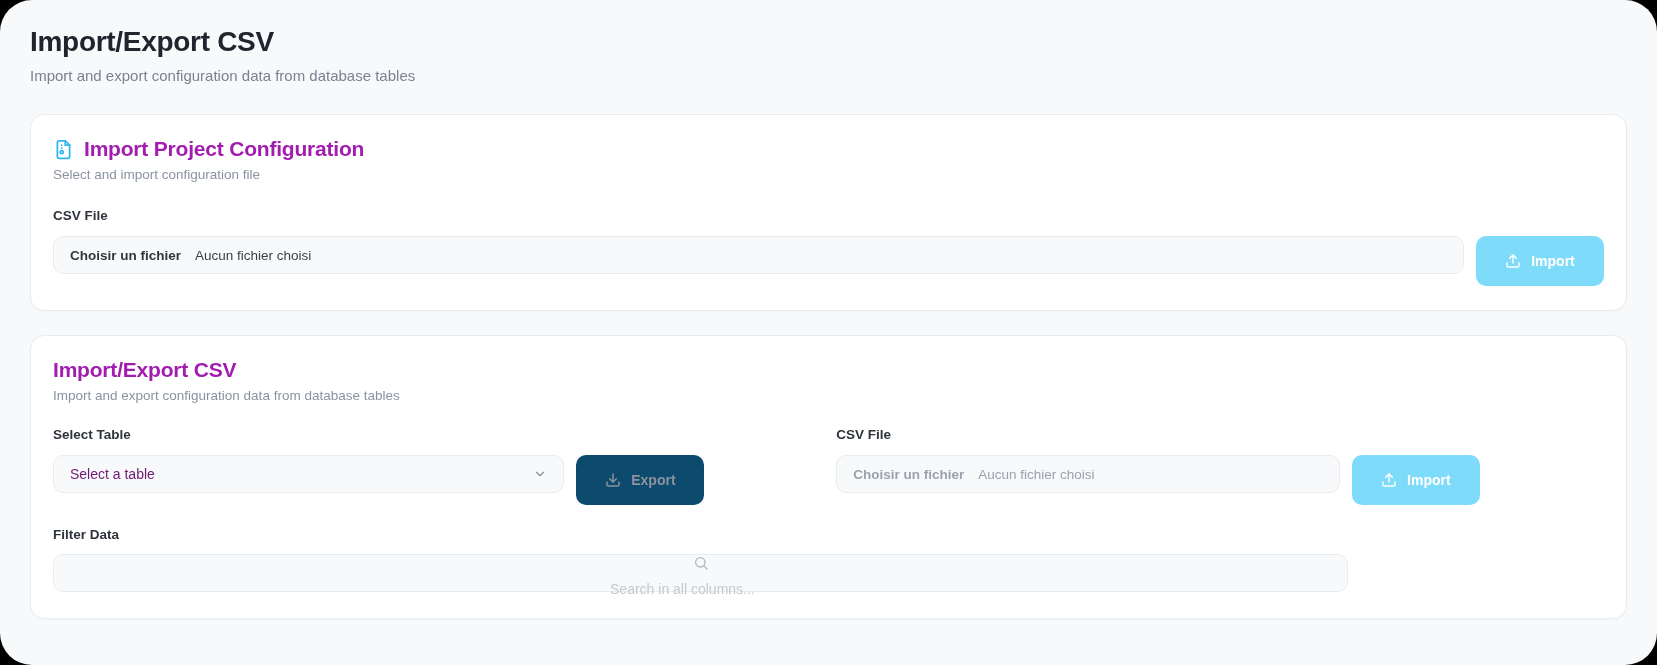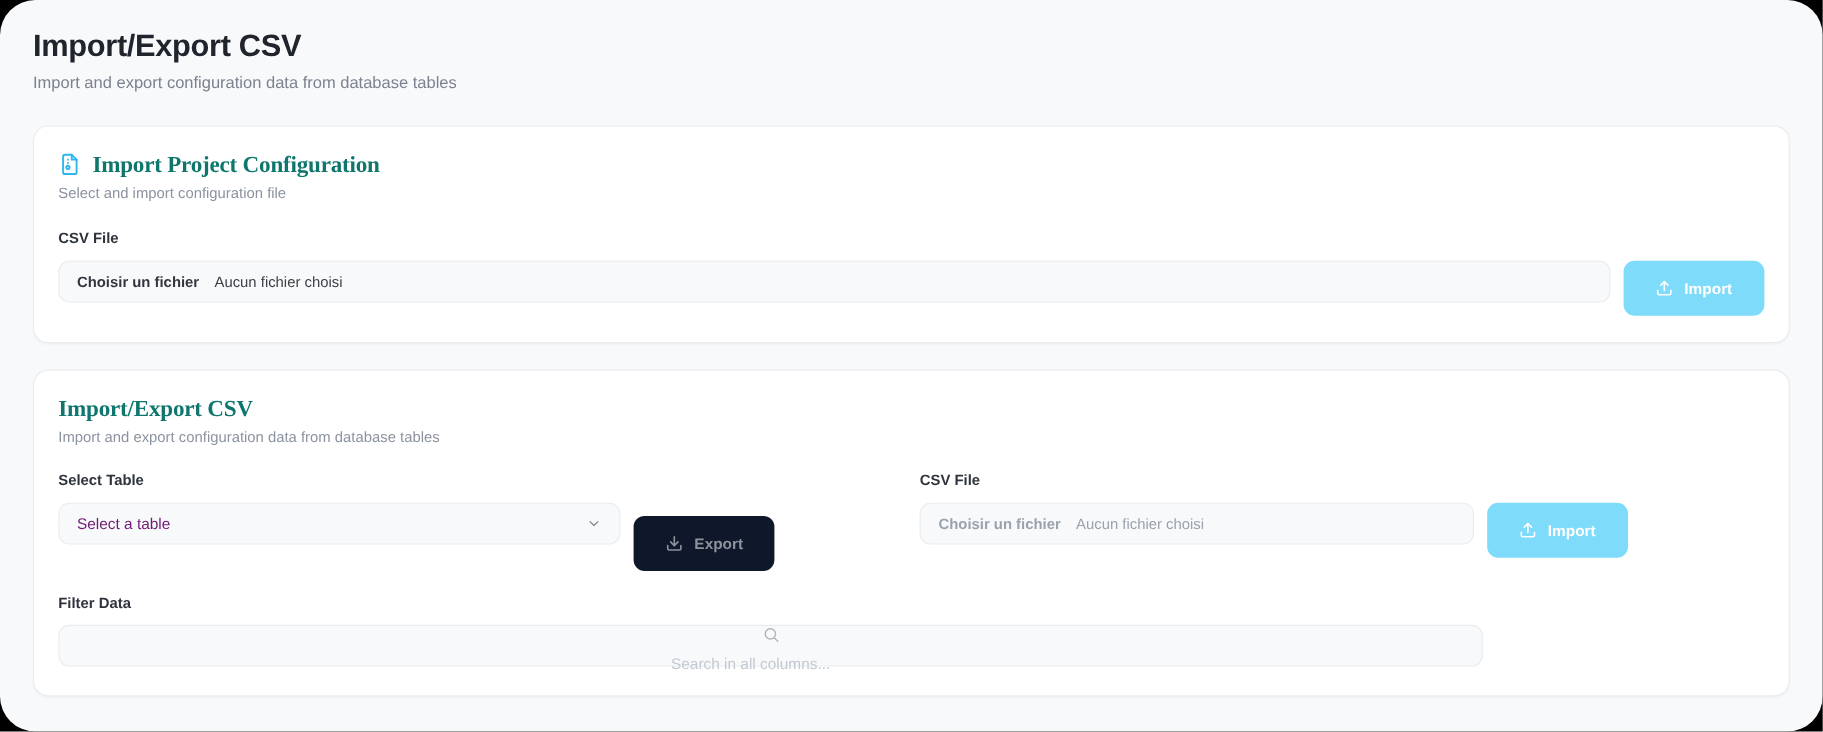--- a/index.html
+++ b/index.html
@@ -35,23 +35,22 @@
     border-radius: 14px;
     padding: 22px 22px 24px 22px;
     box-shadow: 0 1px 2px rgba(16,24,40,0.03);
   }
   .card-1 { margin-top: 30px; }
   .card-2 { margin-top: 24px; padding-bottom: 26px; }
   .card-title-row { display: flex; align-items: center; gap: 10px; }
   .card-title {
     font-size: 21px;
     font-weight: 800;
-    color: #0f766e;
+    color: #a21caf;
     letter-spacing: -0.2px;
-    font-family: Liberation Serif, serif;
   }
   .card-subtitle {
     margin-top: 6px;
     font-size: 13.5px;
     color: #8b93a0;
   }
   .field-label {
     font-size: 13.5px;
     font-weight: 700;
     color: #2e333c;
@@ -90,22 +89,21 @@
   .btn-import {
     width: 128px;
     color: #ffffff;
     font-weight: 700;
     background: #7edbf9;
   }
   .btn-export {
     width: 128px;
     color: #8c939d;
     font-weight: 600;
-    background: #0f172a;
-    margin-top: 12px;
+    background: #0c4a6e;
   }
   .select-input {
     justify-content: space-between;
     cursor: pointer;
     background: #f8f9fa;
   }
   .select-value { font-size: 14px; color: #701a75; }
   .two-col { display: flex; gap: 8.5%; margin-top: 24px; }
   .col-left { flex: 0 0 42%; }
   .col-right { flex: 0 0 41.5%; }

